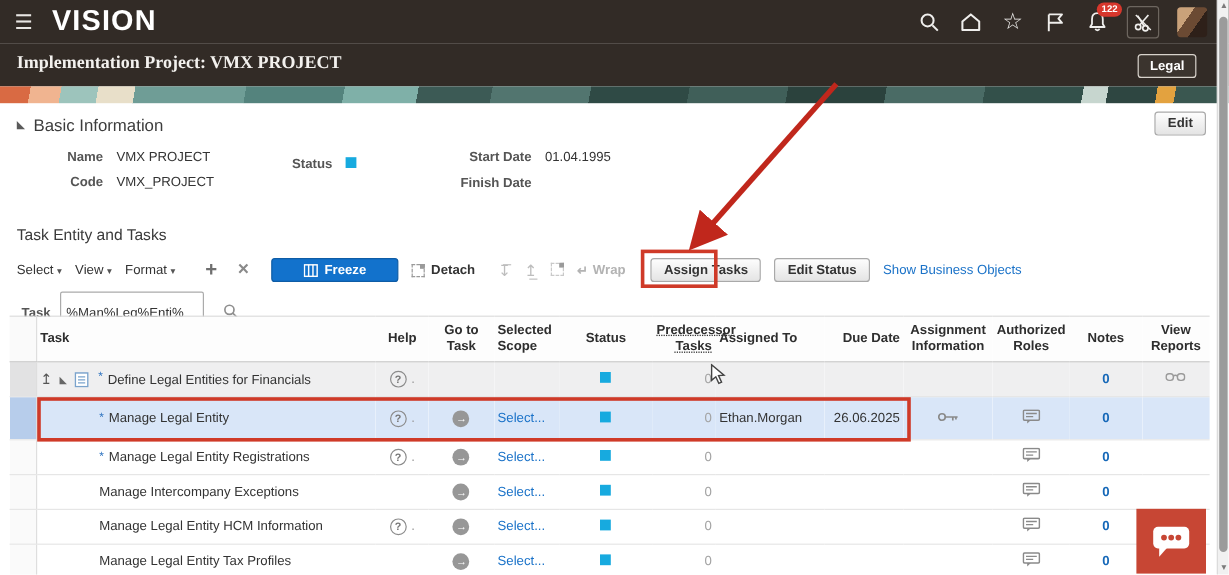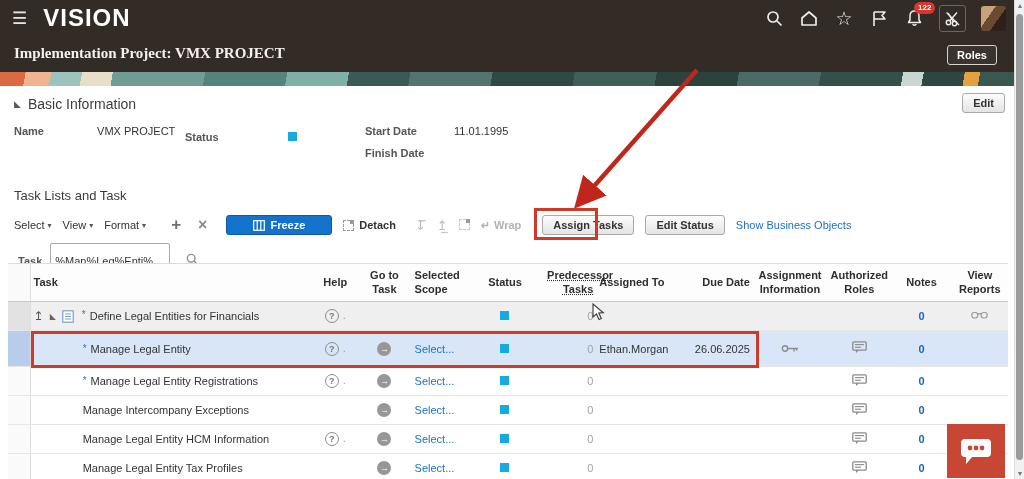--- a/index.html
+++ b/index.html
@@ -23,21 +23,21 @@
 
   .banner { position:absolute; left:0; top:72px; width:1024px; height:14px;
     background:linear-gradient(100deg,#d96a43 0%,#d96a43 2.5%,#f0b490 2.5%,#f0b490 5%,#9dc4bc 5%,#9dc4bc 8%,#e8dfc9 8%,#e8dfc9 11%,#6f9d96 11%,#6f9d96 20%,#54837d 20%,#54837d 28%,#7fb0a8 28%,#7fb0a8 34%,#3c5a55 34%,#3c5a55 40%,#52756f 40%,#52756f 48%,#2f4a45 48%,#2f4a45 56%,#405f59 56%,#405f59 64%,#2b423d 64%,#2b423d 72%,#4a6b65 72%,#4a6b65 80%,#33504a 80%,#33504a 88%,#c7d6cf 88%,#c7d6cf 90%,#2e4641 90%,#2e4641 94%,#e3a23f 94%,#e3a23f 95.5%,#3a5750 95.5%,#3a5750 100%); }
 
   
   .section-title { position:absolute; left:14px; top:96px; font-size:14px; color:#3c3c3c; display:flex; align-items:center; gap:7px; }
   .tri { font-size:9px; color:#5a5a5a; }
   .btn-light { background:linear-gradient(#fdfdfd,#e4e4e4); border:1px solid #a9a9a9; border-radius:3px; color:#333; font-size:11px; font-weight:bold; padding:3px 10px; cursor:pointer; }
   .edit-btn { position:absolute; right:19px; top:93px; }
   .fld { position:absolute; font-size:11px; white-space:nowrap; }
-  .fld .lab { display:inline-block; text-align:left; font-weight:bold; color:#555; }
+  .fld .lab { display:inline-block; text-align:right; font-weight:bold; color:#555; }
   .fld .val { color:#333; margin-left:8px; }
   .status-sq { display:inline-block; width:9px; height:9px; background:#17aadf; }
 
   
   .tasks-title { position:absolute; left:14px; top:188px; font-size:13px; color:#3a3a3a; }
   .toolbar { position:absolute; left:14px; top:212px; height:26px; display:flex; align-items:center; gap:11px; font-size:11px; color:#3a3a3a; }
   .menu { font-weight:normal; color:#333; cursor:pointer; display:flex; align-items:center; gap:3px; }
   .caret { font-size:8px; color:#555; }
   .tb-ic { font-weight:bold; cursor:pointer; }
   .plus { color:#6f6f6f; font-size:17px; }
@@ -129,49 +129,53 @@
             <line x1="9.4" y1="11.7" x2="4" y2="3" stroke="#efeeec" stroke-width="1.4"></line>
             <line x1="2.5" y1="2.5" x2="15" y2="15" stroke="#efeeec" stroke-width="1.2"></line>
           </svg>
       </span>
       <span class="avatar"></span>
     </div>
   </div>
 
   <div class="titlebar">
     <span class="page-title">Implementation Project: VMX PROJECT</span>
-    <button class="btn-dark">Roles</button>
+    <button class="btn-dark">Legal</button>
   </div>
 
   <div class="banner"></div>
 
   <div class="section-title">
     <span class="tri">◣</span>
     <span>Basic Information</span>
   </div>
   <button class="btn-light edit-btn">Edit</button>
 
   <div class="fld" style="left:14px; top:125px;">
     <span class="lab" style="width:72px;">Name</span>
     <span class="val">VMX PROJECT</span>
   </div>
+  <div class="fld" style="left:14px; top:146px;">
+    <span class="lab" style="width:72px;">Code</span>
+    <span class="val">VMX_PROJECT</span>
+  </div>
   <div class="fld" style="left:185px; top:131px;">
     <span class="lab" style="width:92px;">Status</span>
     <span class="val"><span class="status-sq"></span></span>
   </div>
   <div class="fld" style="left:365px; top:125px;">
     <span class="lab" style="width:78px;">Start Date</span>
-    <span class="val">11.01.1995</span>
+    <span class="val">01.04.1995</span>
   </div>
   <div class="fld" style="left:365px; top:147px;">
     <span class="lab" style="width:78px;">Finish Date</span>
     <span class="val"></span>
   </div>
 
-  <div class="tasks-title">Task Lists and Task</div>
+  <div class="tasks-title">Task Entity and Tasks</div>
 
   <div class="toolbar">
     <span class="menu">
         <span>Select</span>
         <span class="caret">▾</span>
       </span>
     <span class="menu">
         <span>View</span>
         <span class="caret">▾</span>
       </span>

